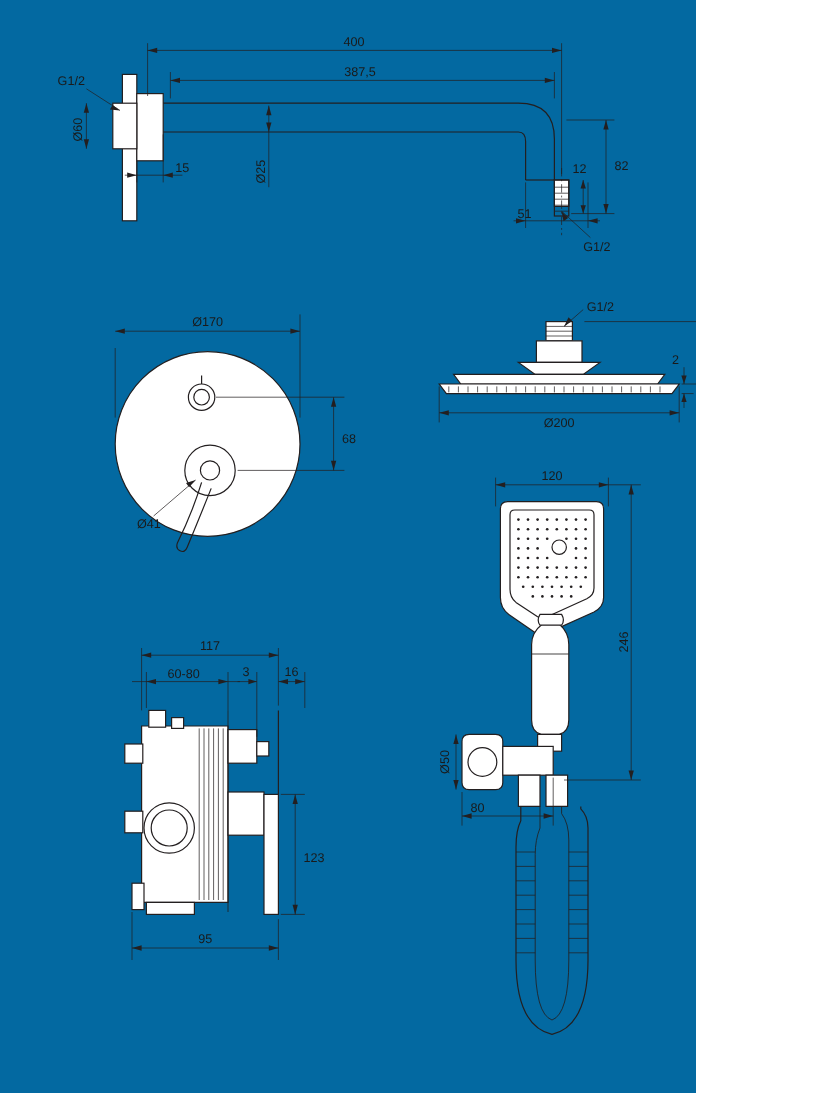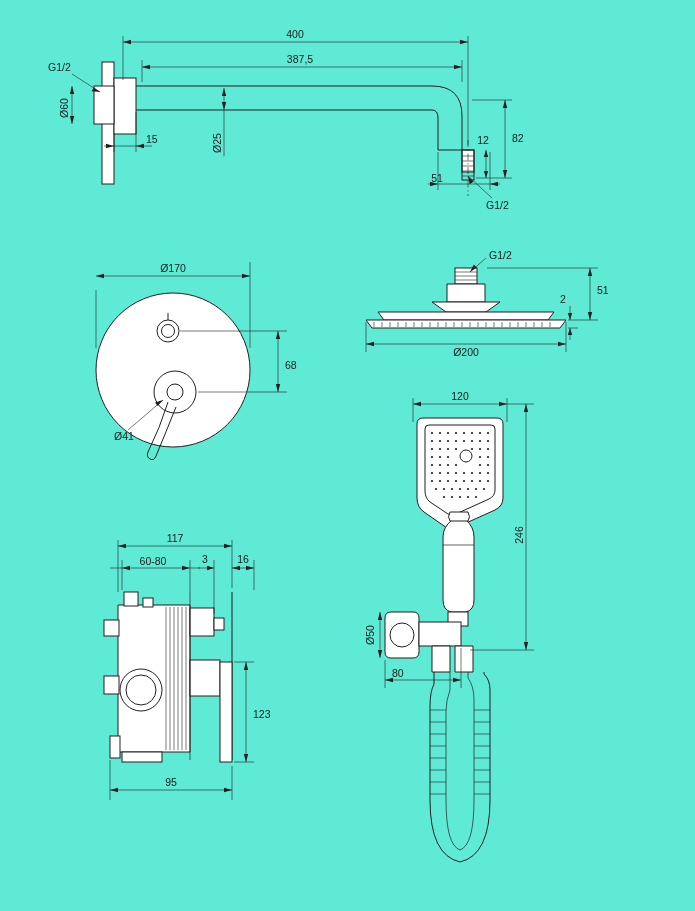--- a/index.html
+++ b/index.html
@@ -5,23 +5,23 @@
   html, body {
     margin: 0;
     padding: 0;
     background: #ffffff;
   }
   body {
     font-family: "Liberation Sans", sans-serif;
   }
   #sheet {
     position: relative;
-    width: 695px;
+    width: 580px;
     height: 911px;
-    background: #5eead4;
+    background: #0369a1;
     overflow: hidden;
   }
   #sheet svg {
     position: absolute;
     left: 0;
     top: 0;
   }
   .dim-text {
     font-family: "Liberation Sans", sans-serif;
     font-size: 10.5px;

